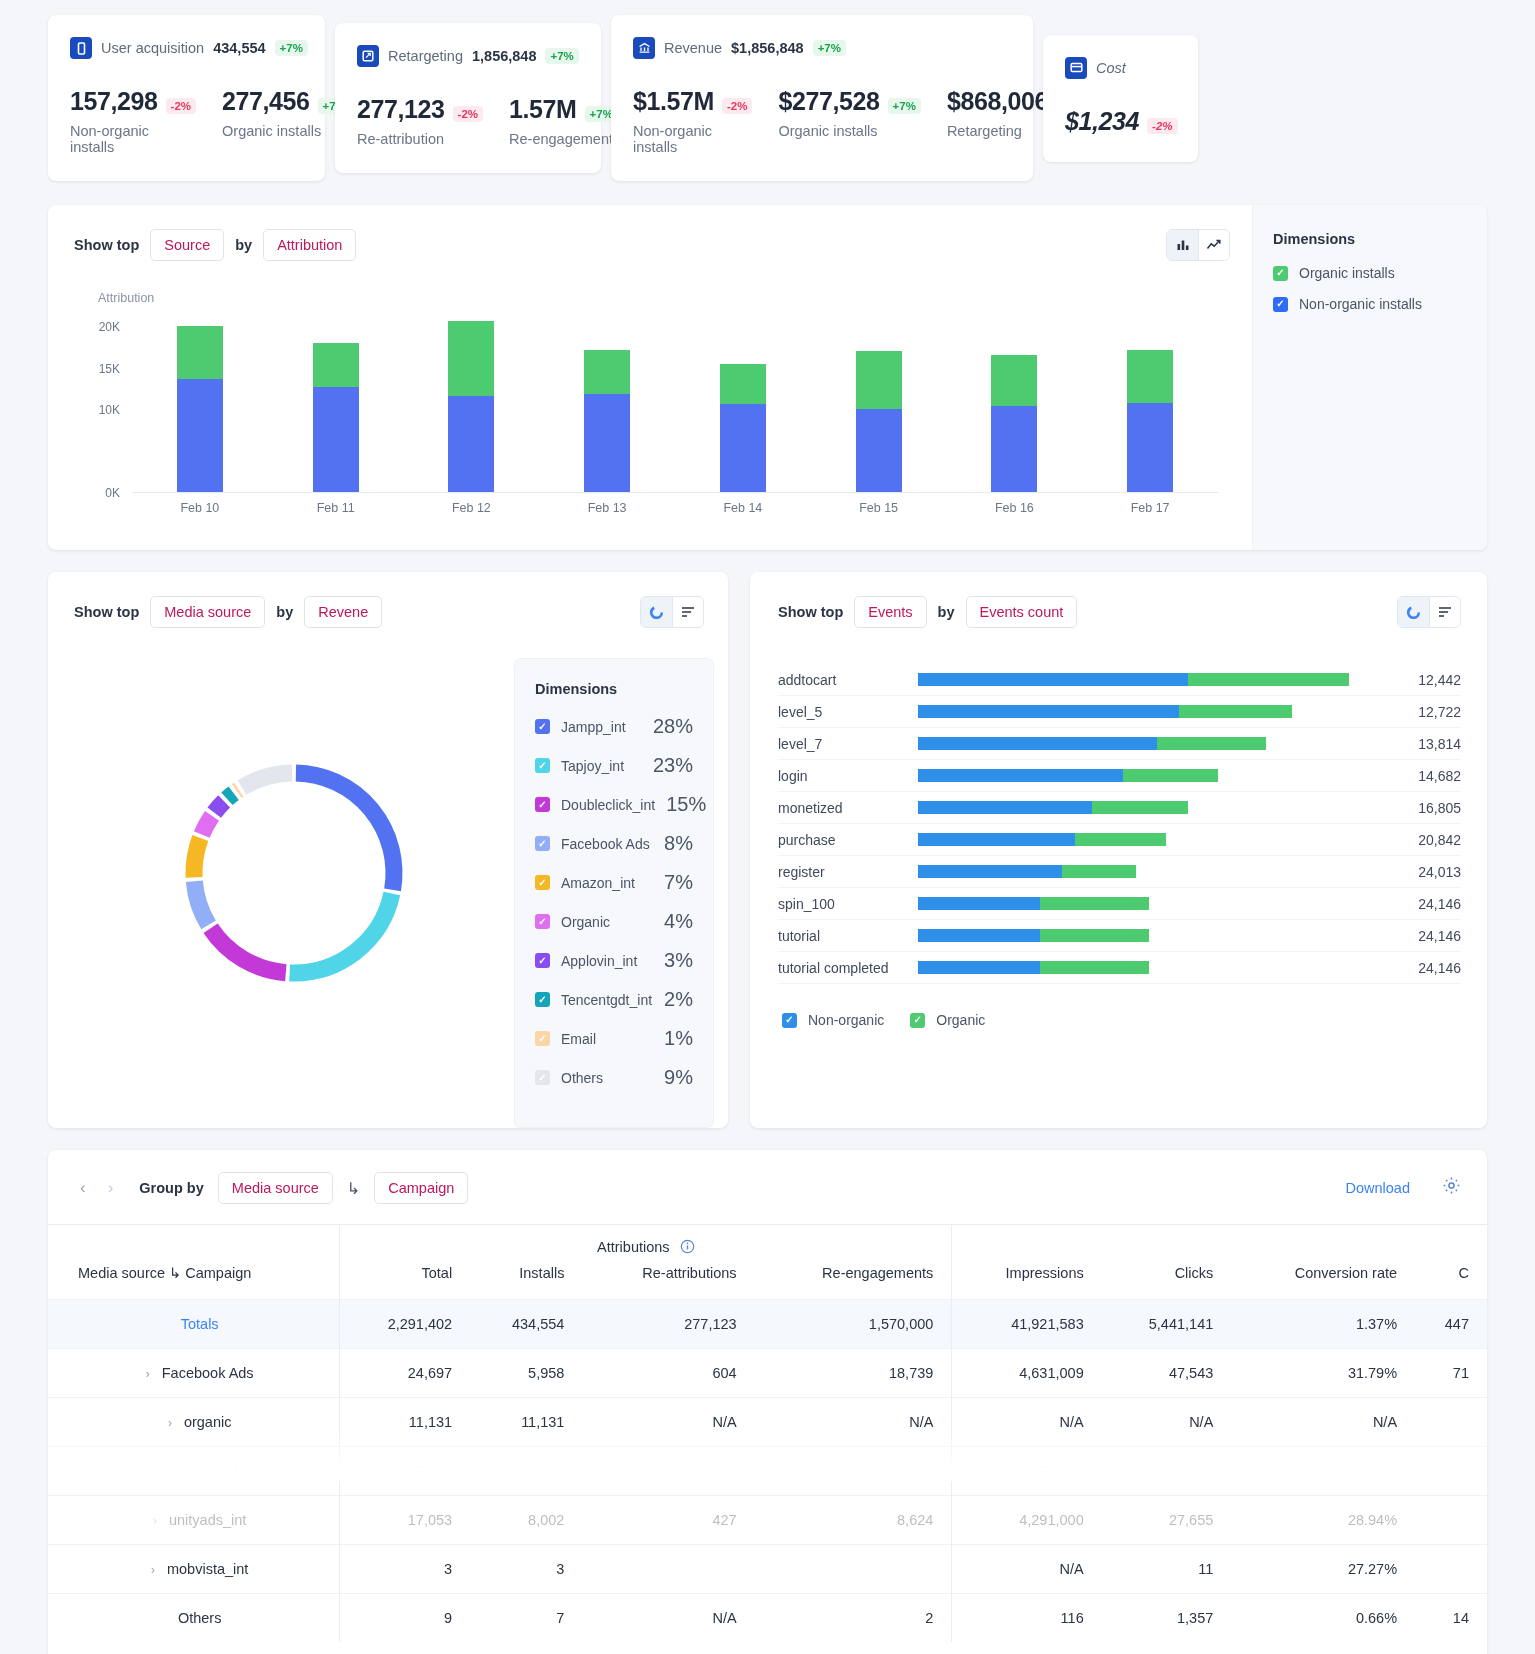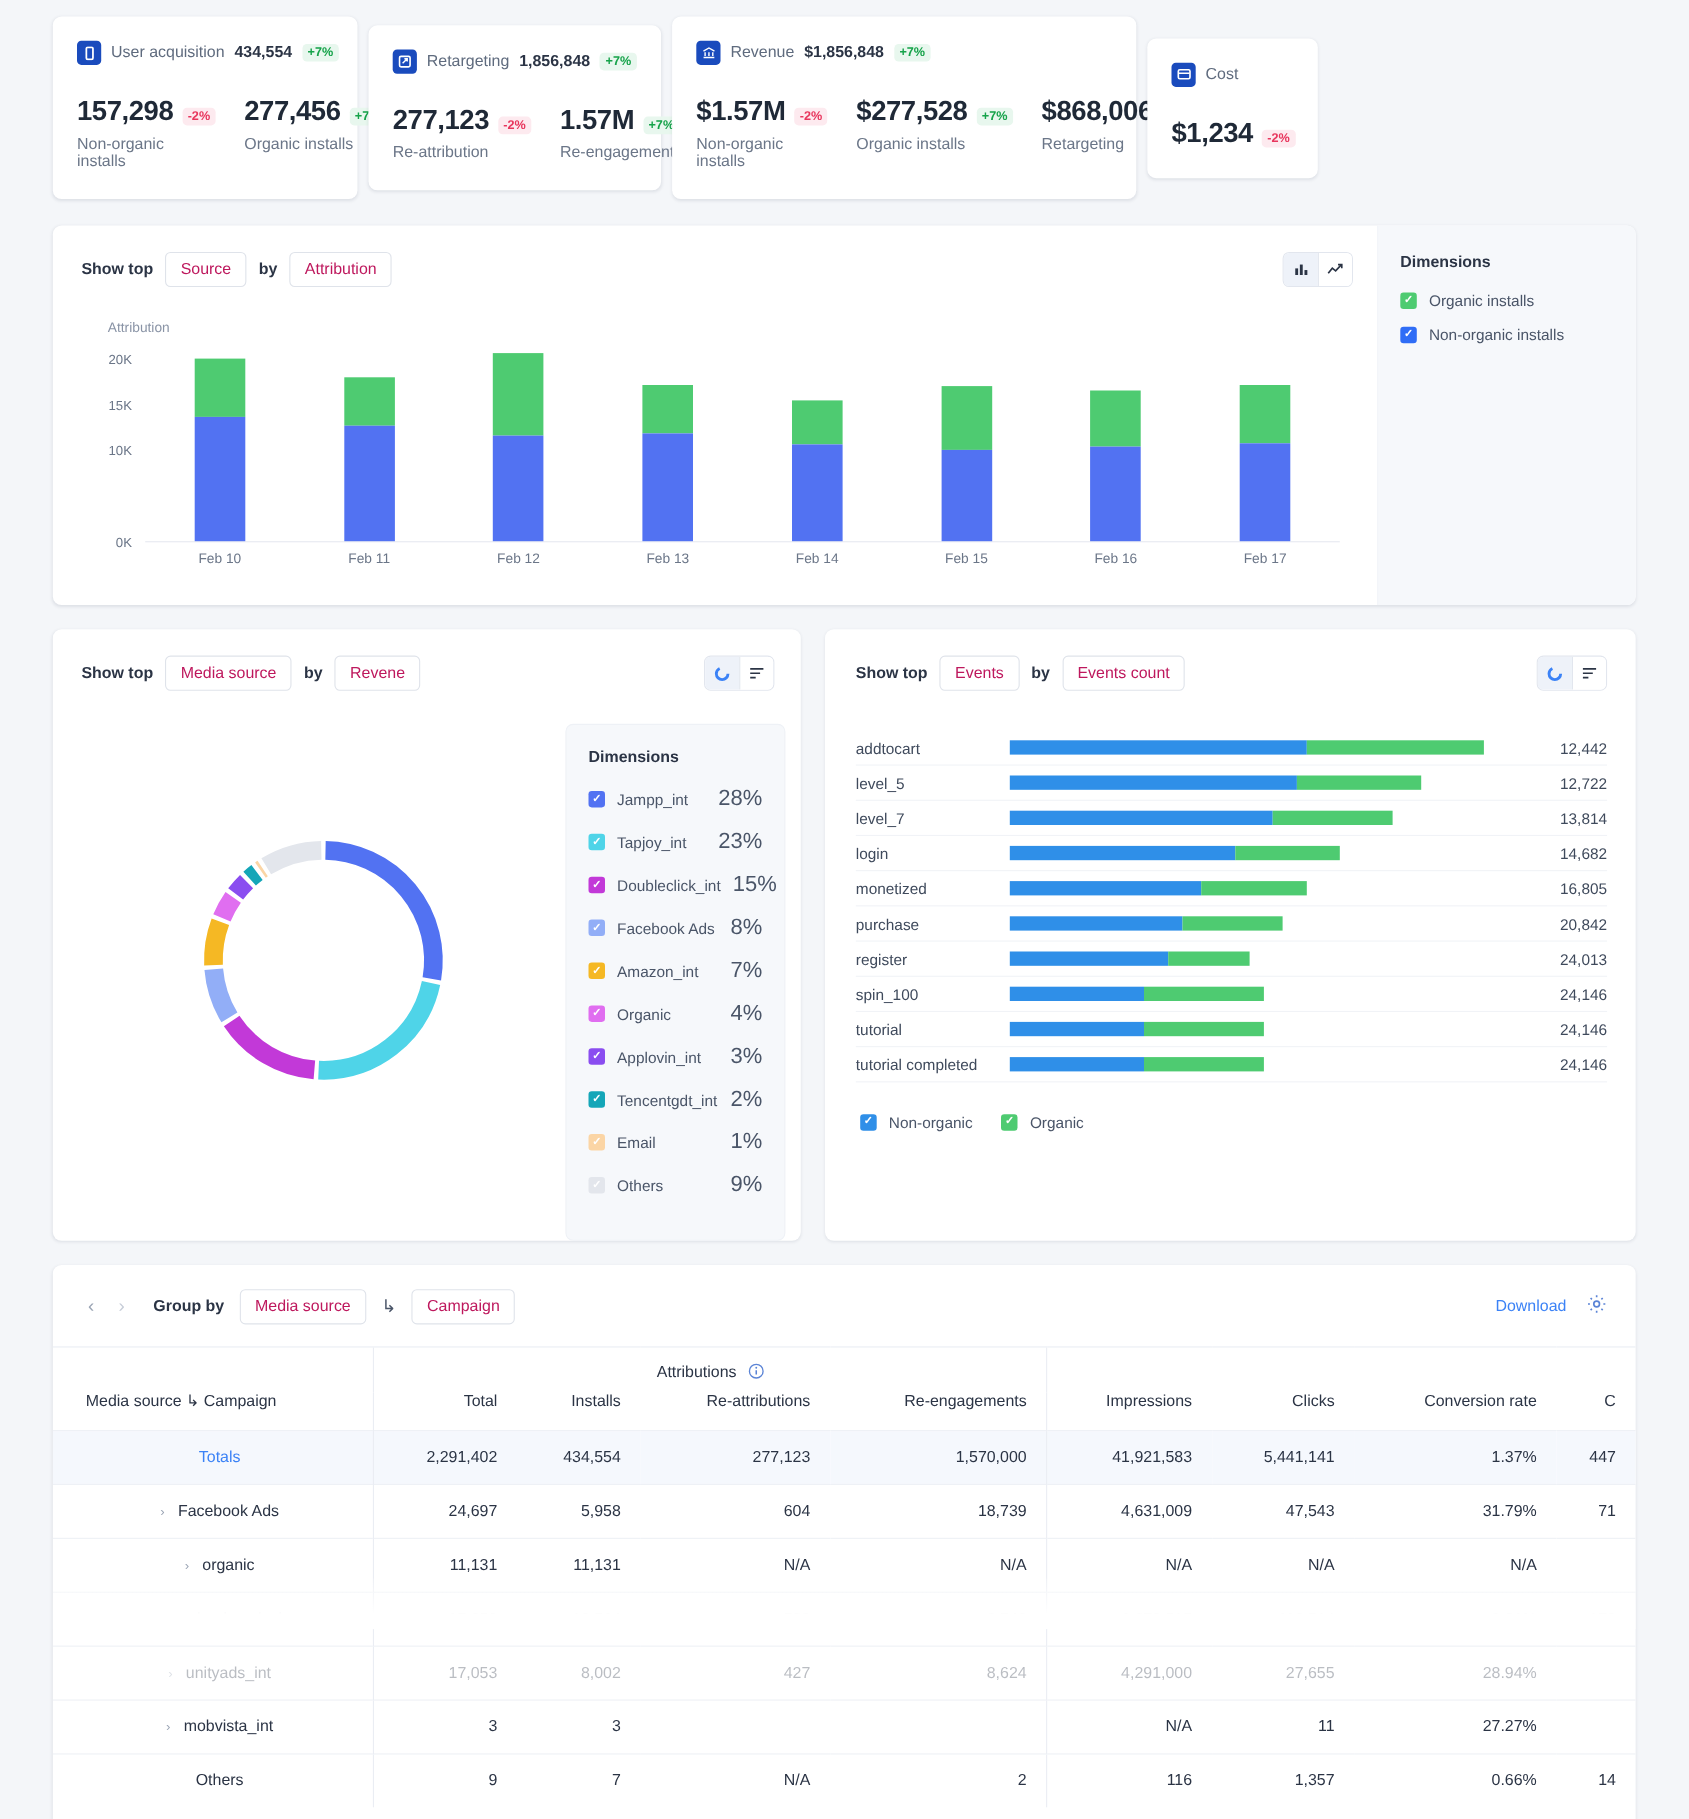--- a/index.html
+++ b/index.html
@@ -16,21 +16,21 @@
   
   .kpi-row { display: flex; gap: 10px; align-items: center; }
   .kpi-card {
     background: #fff; border-radius: 8px;
     box-shadow: 0 1px 3px rgba(30,40,70,.10);
     padding: 22px 22px 26px 22px;
   }
   .kpi-card.c1 { width: 277px; }
   .kpi-card.c2 { width: 266px; }
   .kpi-card.c3 { width: 422px; }
-  .kpi-card.c4 { width: 155px; }
+  .kpi-card.c4 { width: 155px; font-style: italic; }
   .kpi-head { display: flex; align-items: center; gap: 9px; margin-bottom: 28px; white-space: nowrap; }
   .kpi-ico {
     width: 22px; height: 22px; border-radius: 4px;
     background: #1a4bbd; display: flex; align-items: center; justify-content: center;
     color: #fff; font-size: 12px; flex: none;
   }
   .kpi-ico svg { display: block; }
   .kpi-title { color: #5f6b7e; font-size: 14.5px; }
   .kpi-total { font-weight: 700; font-size: 14.5px; color: #2b3445; }
   .badge { font-size: 11.5px; font-weight: 700; border-radius: 4px; padding: 2px 5px; }
@@ -130,21 +130,21 @@
   
   .table-card { margin-top: 22px; padding: 0 0 0 0; position: relative; overflow: hidden; }
   .tbl-toolbar {
     display: flex; align-items: center; gap: 14px;
     padding: 22px 26px 20px 28px;
   }
   .nav-arrow { color: #9aa4b4; font-size: 17px; cursor: pointer; padding: 0 4px; }
   .nav-arrow.dim { color: #c7cdd8; }
   .grp-lbl { font-weight: 600; font-size: 14.5px; margin-left: 8px; }
   .arrow-ico { color: #4a5568; font-size: 16px; }
-  .tbl-toolbar .right { margin-left: auto; display: flex; align-items: center; gap: 18px; }
+  .tbl-toolbar .right { margin-left: auto; display: flex; align-items: center; gap: 32px; }
   .dl-link { color: #3b82f6; font-size: 14.5px; cursor: pointer; }
   .gear { color: #5b84d6; font-size: 18px; cursor: pointer; }
 
   table { width: 100%; border-collapse: collapse; }
   th, td { font-weight: 400; }
   .th-group {
     text-align: center; font-size: 14.5px; color: #2b3445;
     padding: 14px 0 8px 0; border-bottom: none;
   }
   .th-sub {

